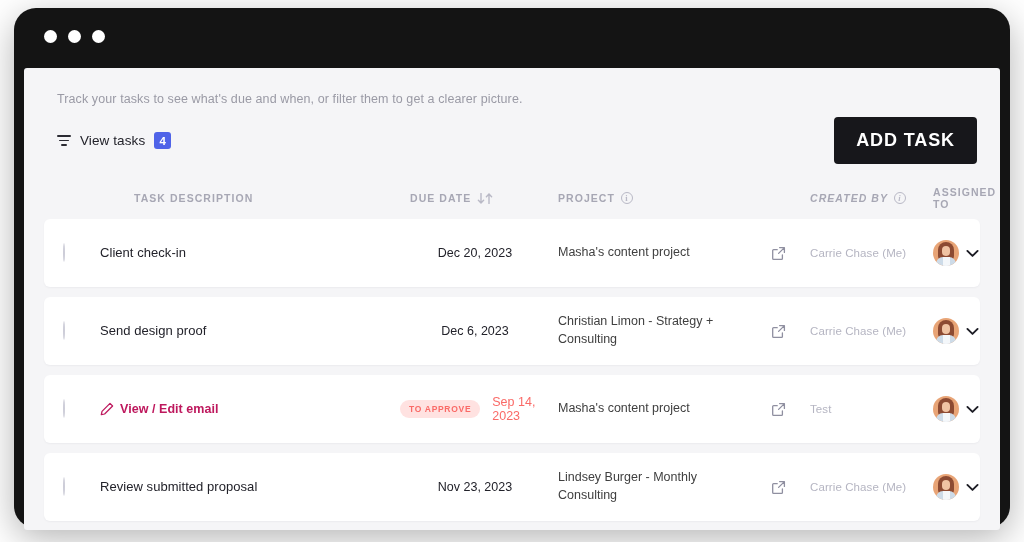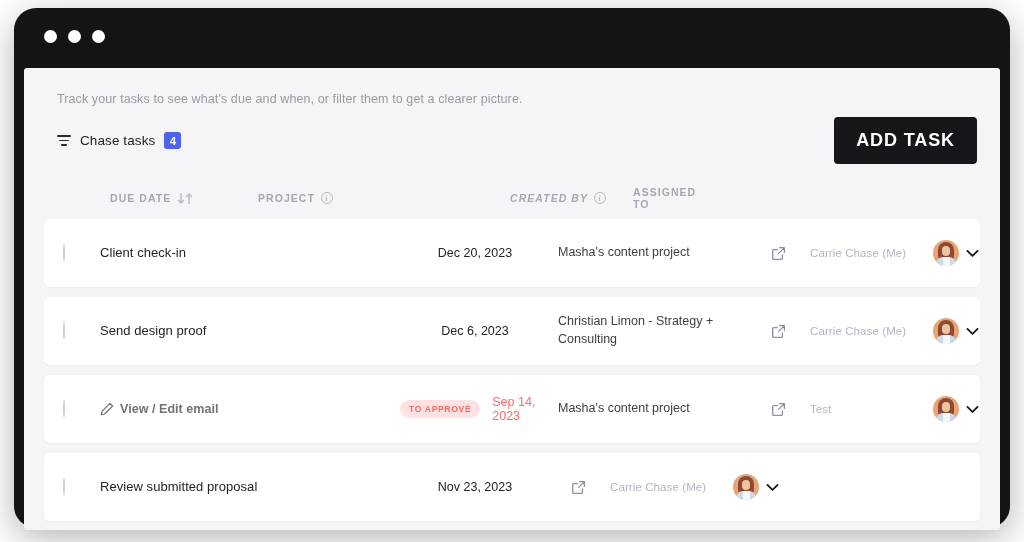--- a/index.html
+++ b/index.html
@@ -194,21 +194,21 @@
     letter-spacing: 0.05px;
     line-height: 1.25;
   }
 
   .edit-link {
     display: flex;
     align-items: center;
     gap: 6px;
     font-size: 12.5px;
     font-weight: bold;
-    color: #737373;
+    color: #be185d;
     cursor: pointer;
     letter-spacing: 0.05px;
   }
   .edit-link svg { display: block; }
 
   .due-cell {
     display: flex;
     align-items: center;
     justify-content: center;
     gap: 12px;
@@ -298,31 +298,34 @@
 
     <div class="intro-text">Track your tasks to see what's due and when, or filter them to get a clearer picture.</div>
 
     <div class="toolbar-row">
       <div class="filter-group">
         <span class="filter-icon">
             <i></i>
             <i></i>
             <i></i>
           </span>
-        <span class="filter-label">Chase tasks</span>
+        <span class="filter-label">View tasks</span>
         <span class="count-badge">4</span>
       </div>
       <button class="add-task-btn">ADD TASK</button>
     </div>
 
     <div class="table-area">
 
       <div class="col-head-row">
         <div class="c-check"></div>
 
+        <div class="c-task col-head">
+          <span>TASK DESCRIPTION</span>
+        </div>
 
         <div class="c-due col-head">
           <span>DUE DATE</span>
           <span class="sort-arrows">
             <svg width="8" height="11" viewBox="0 0 8 11">
                 <path d="M4 0.5v9M4 10l-2.6-2.8M4 10l2.6-2.8" stroke="currentColor" stroke-width="1.4" fill="none" stroke-linecap="round"></path>
               </svg>
             <svg width="8" height="11" viewBox="0 0 8 11">
                 <path d="M4 10.5v-9M4 1L1.4 3.8M4 1l2.6 2.8" stroke="currentColor" stroke-width="1.4" fill="none" stroke-linecap="round"></path>
               </svg>
@@ -454,20 +457,21 @@
             </div>
           </div>
           <div class="task-row">
             <div class="c-check"><span class="radio-circle"></span></div>
             <div class="c-task task-cell">
               <span class="task-title">Review submitted proposal</span>
             </div>
             <div class="c-due due-cell">
               <span class="due-date">Nov 23, 2023</span>
             </div>
+            <div class="c-proj proj-cell">Lindsey Burger - Monthly Consulting</div>
             <div class="c-link">
               <span class="ext-link">
                 <svg width="15" height="15" viewBox="0 0 15 15">
                   <path d="M8.6 1.6h4.8v4.8M13.4 1.6L7.6 7.4" stroke="currentColor" stroke-width="1.3" fill="none" stroke-linecap="round" stroke-linejoin="round"></path>
                   <path d="M11.4 8.9v3.6a.9.9 0 0 1-.9.9H2.6a.9.9 0 0 1-.9-.9V4.6a.9.9 0 0 1 .9-.9h3.6" stroke="currentColor" stroke-width="1.3" fill="none" stroke-linecap="round" stroke-linejoin="round"></path>
                 </svg>
               </span>
             </div>
             <div class="c-by by-cell">Carrie Chase (Me)</div>
             <div class="c-asg assigned-cell">

